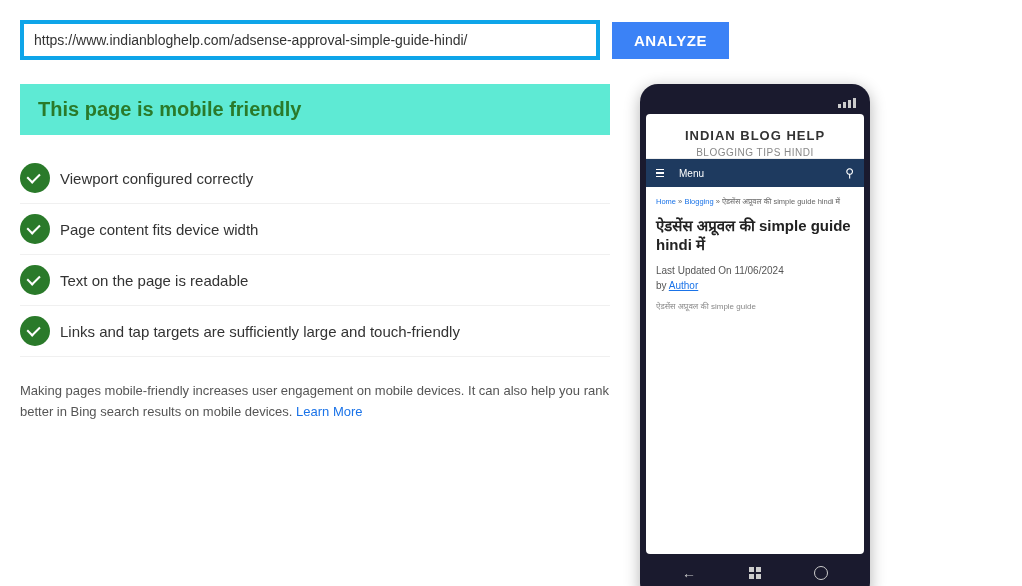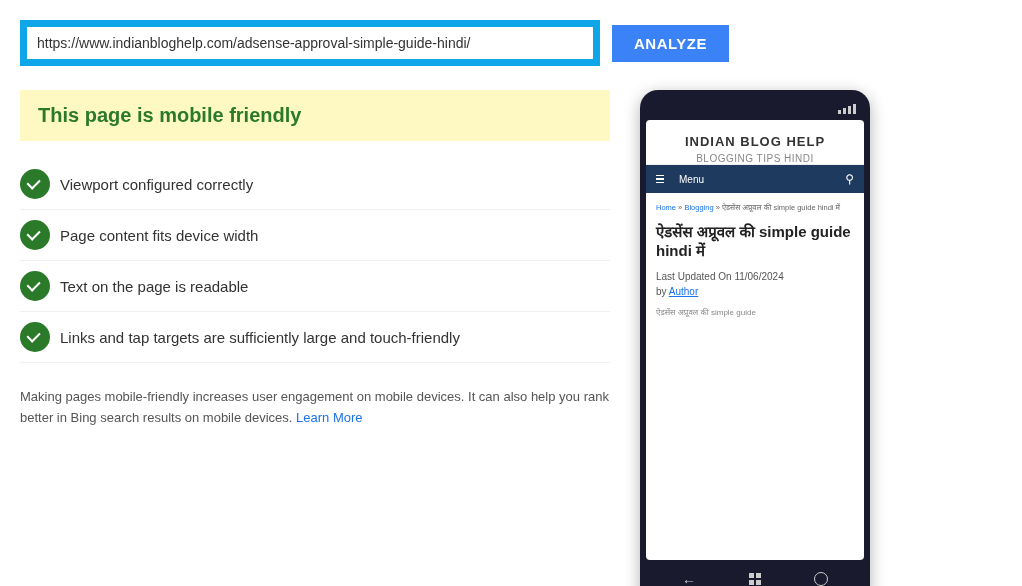--- a/index.html
+++ b/index.html
@@ -15,21 +15,21 @@
       display: flex;
       align-items: center;
       gap: 12px;
       margin-bottom: 24px;
     }
 
     .url-input {
       flex: 1;
       max-width: 580px;
       padding: 8px 10px;
-      border: 7px solid #0ea5e9;
+      border: 4px solid #0ea5e9;
       font-size: 14px;
       color: #333;
       outline: none;
     }
 
     .analyze-btn {
       background: #3b82f6;
       color: #fff;
       border: none;
       padding: 10px 22px;
@@ -44,21 +44,21 @@
       gap: 30px;
       align-items: flex-start;
     }
 
     .left-panel {
       flex: 1;
       max-width: 590px;
     }
 
     .result-header {
-      background: #fef9c3;
+      background: #5eead4;
       padding: 14px 18px;
       margin-bottom: 18px;
     }
 
     .result-title {
       color: #2a7a2a;
       font-size: 20px;
       font-weight: bold;
     }
 

